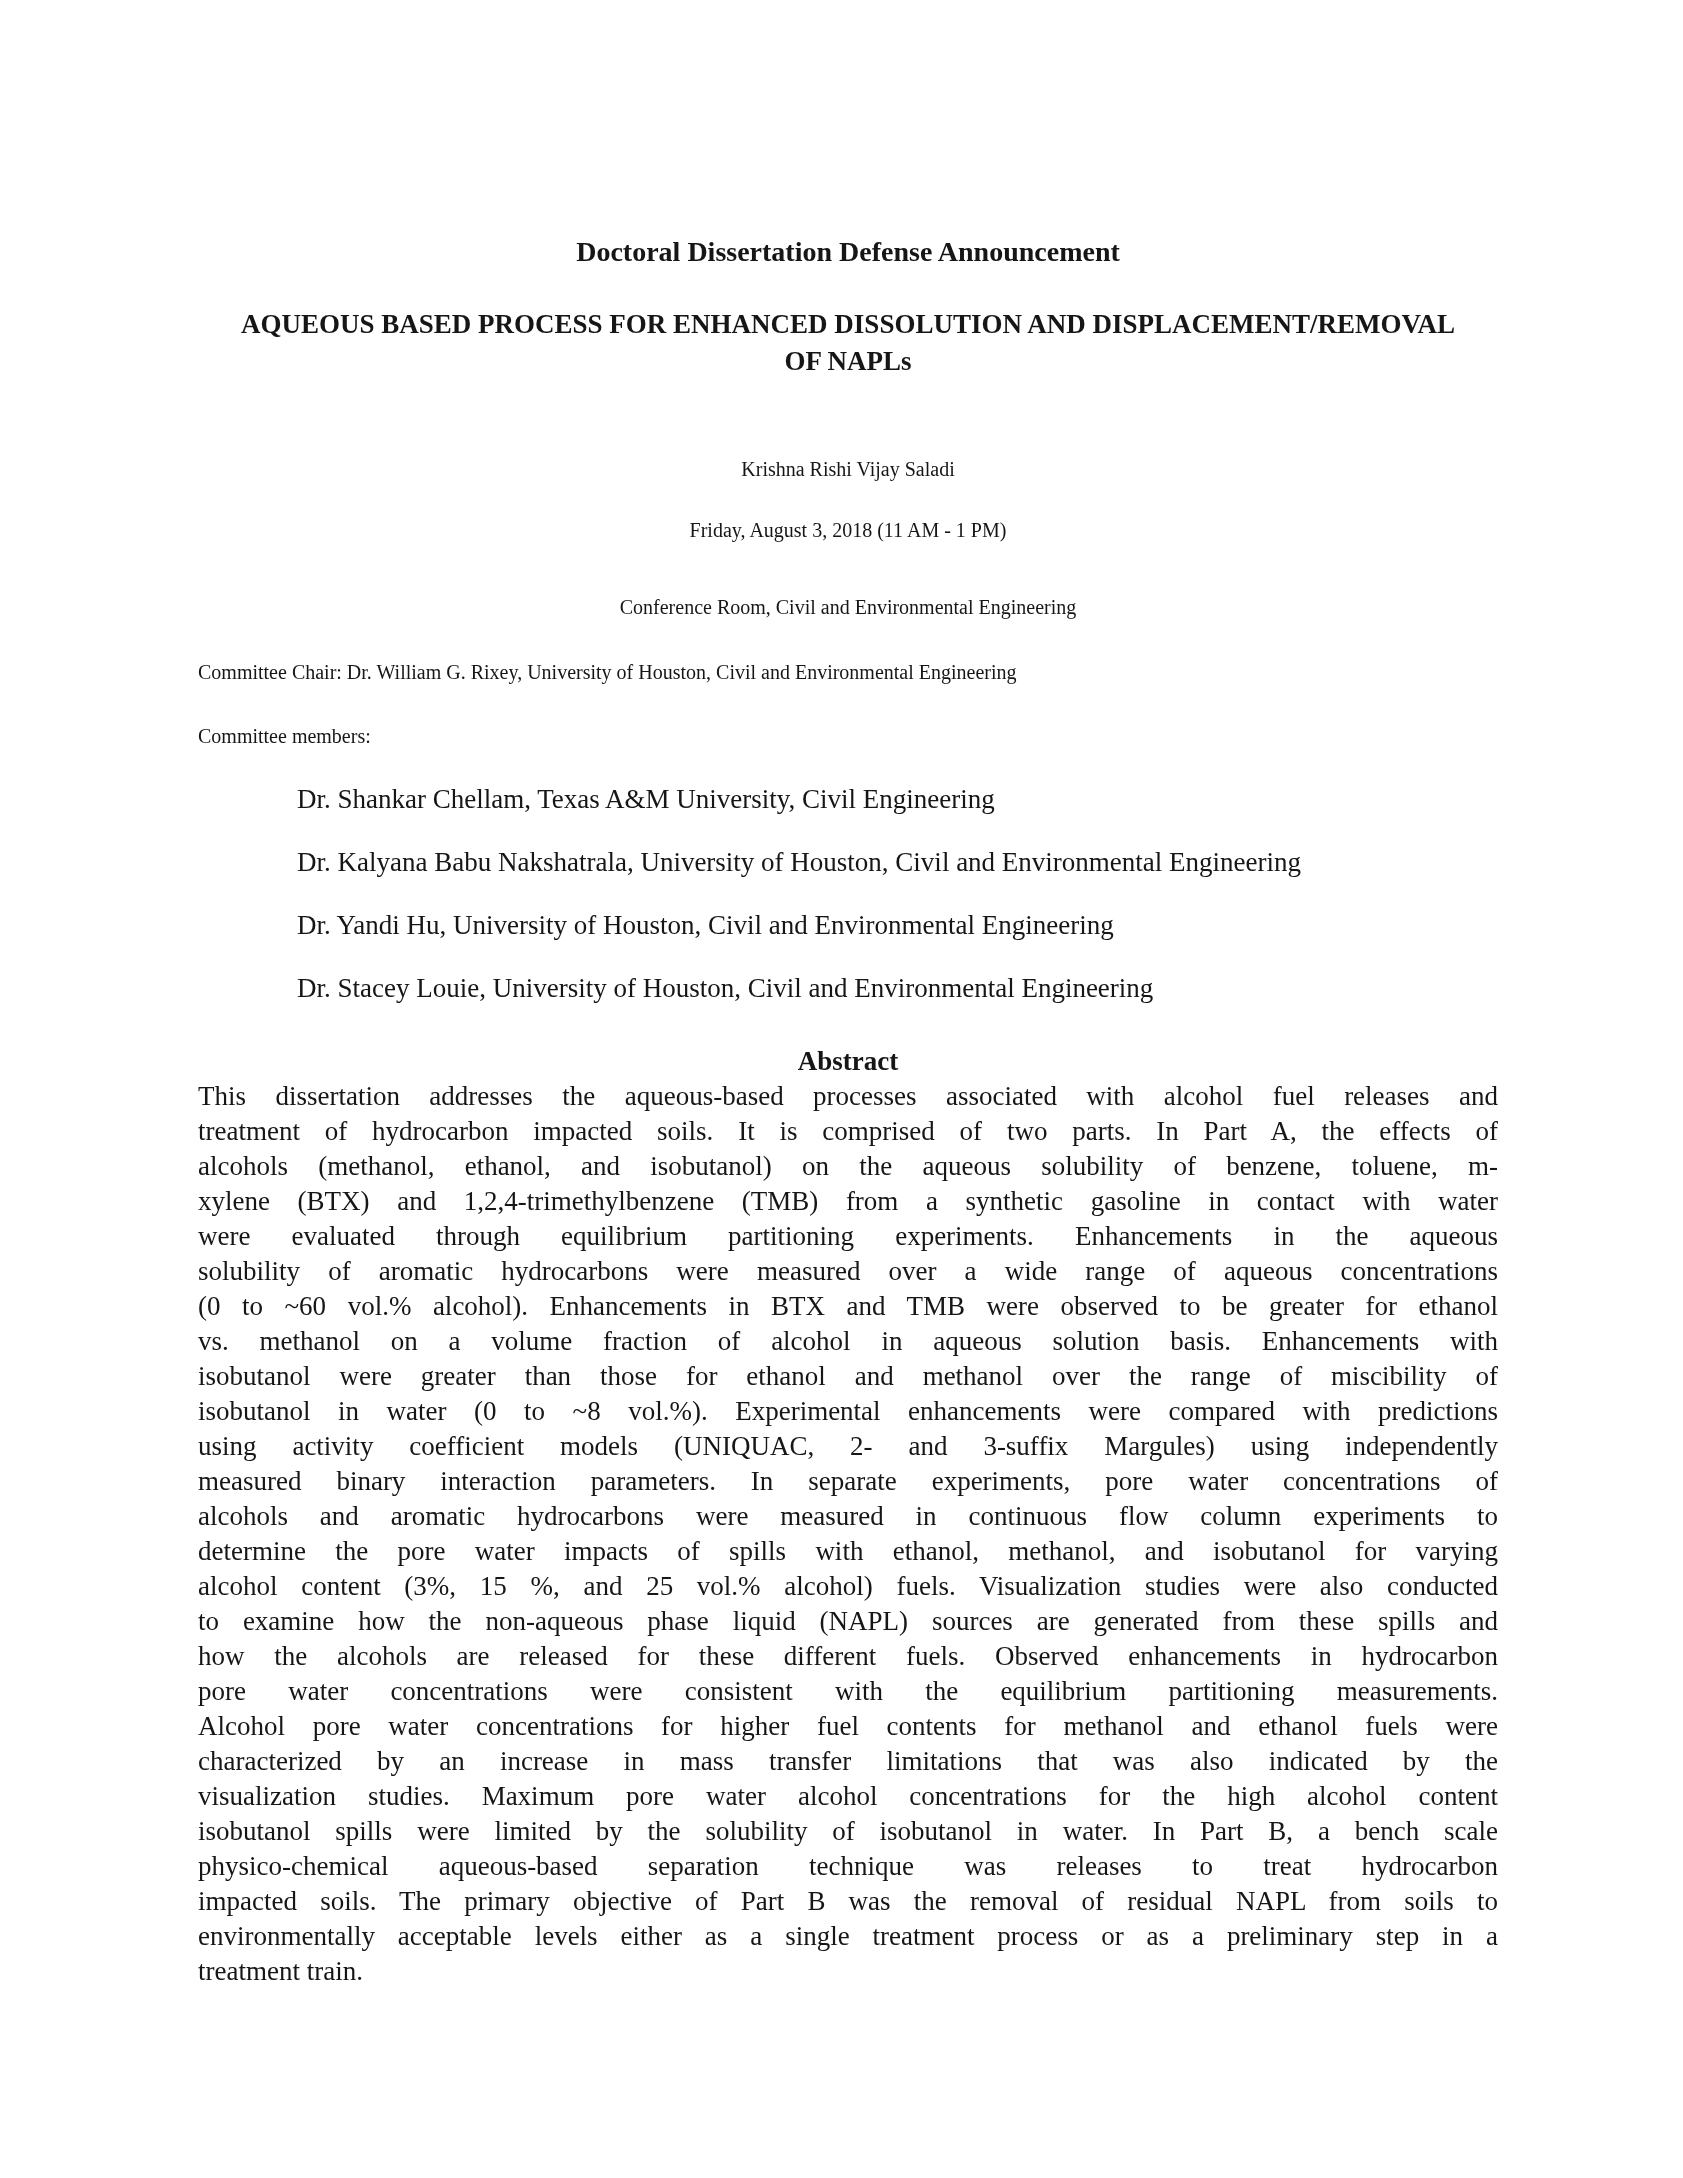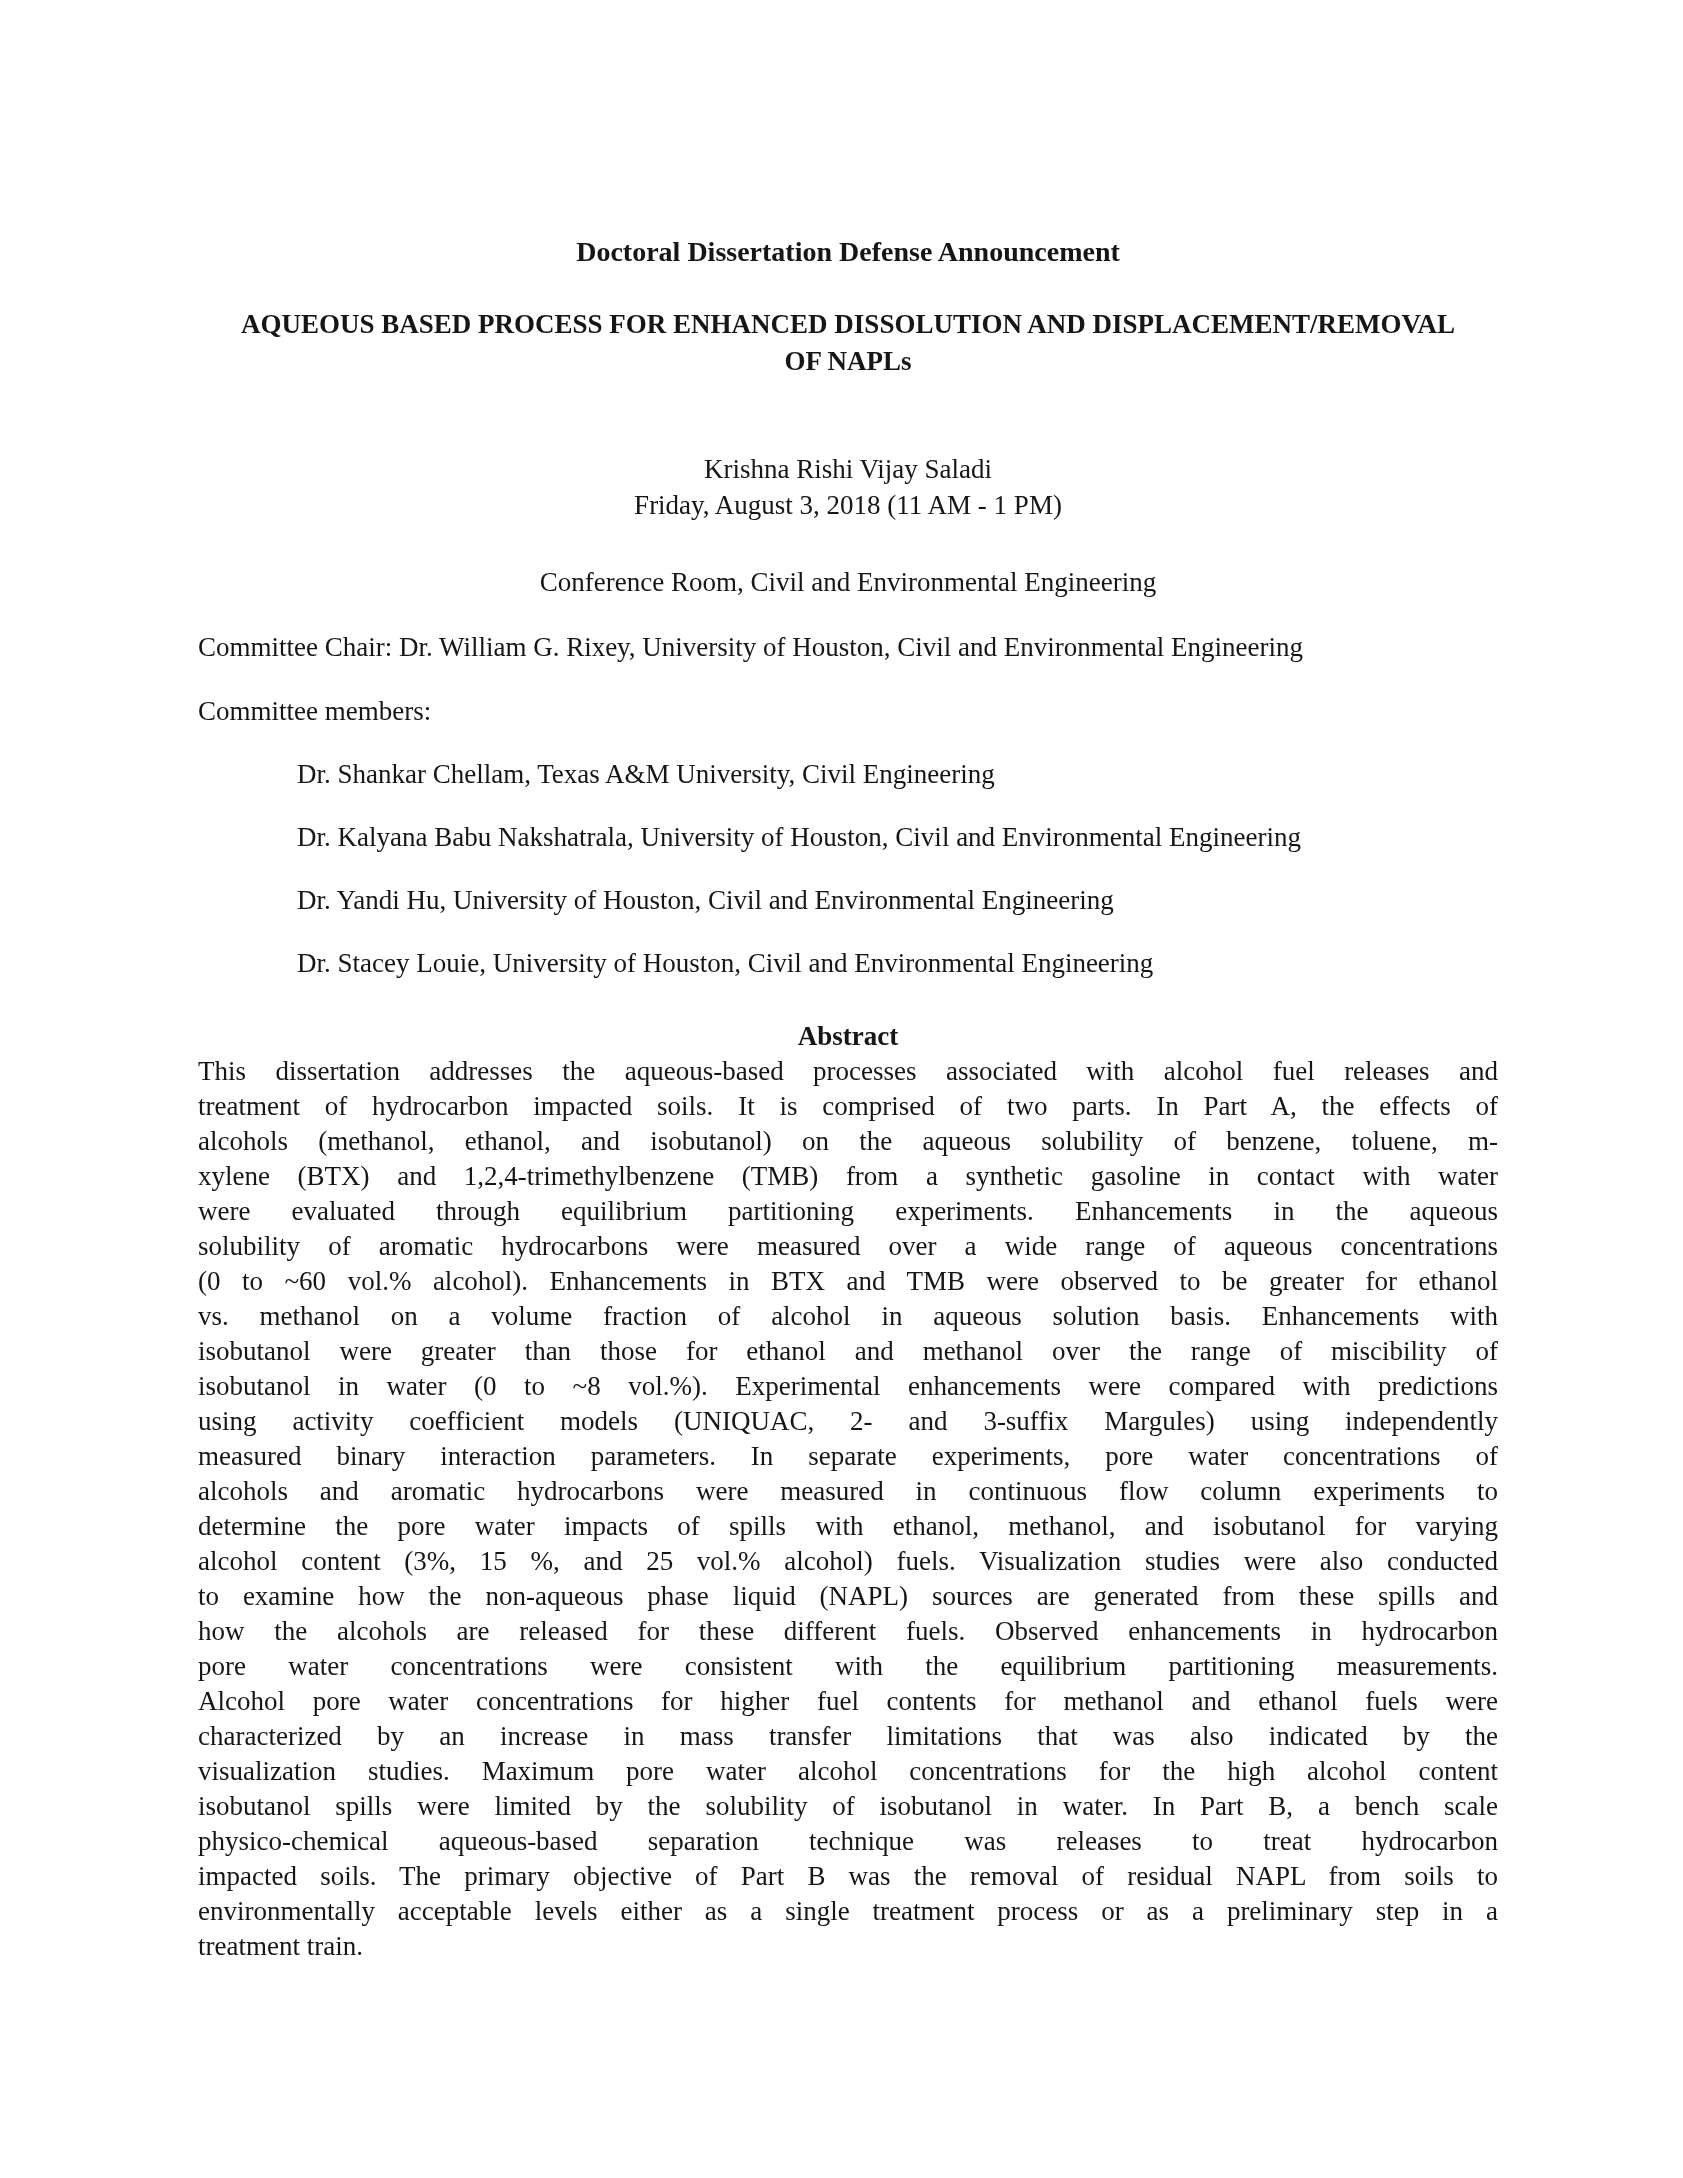--- a/index.html
+++ b/index.html
@@ -30,25 +30,25 @@
   .announce-title {
     font-size: 28px;
     line-height: 36px;
   }
   .diss-title {
     margin-top: 36px;
     font-size: 27px;
     line-height: 37px;
   }
   .headline {
-    font-size: 27px;
+    font-size: 20px;
     line-height: 36px;
   }
   .candidate   { margin-top: 71px; }
-  .datetime    { }
+  .datetime    { margin-top: 25px; }
   .location    { margin-top: 41px; }
   .chair       { margin-top: 29px; }
   .members-lbl { margin-top: 28px; }
   .member {
     margin-top: 27px;
     padding-left: 99px;
     font-size: 27px;
     line-height: 36px;
   }
   .abstract-heading {

